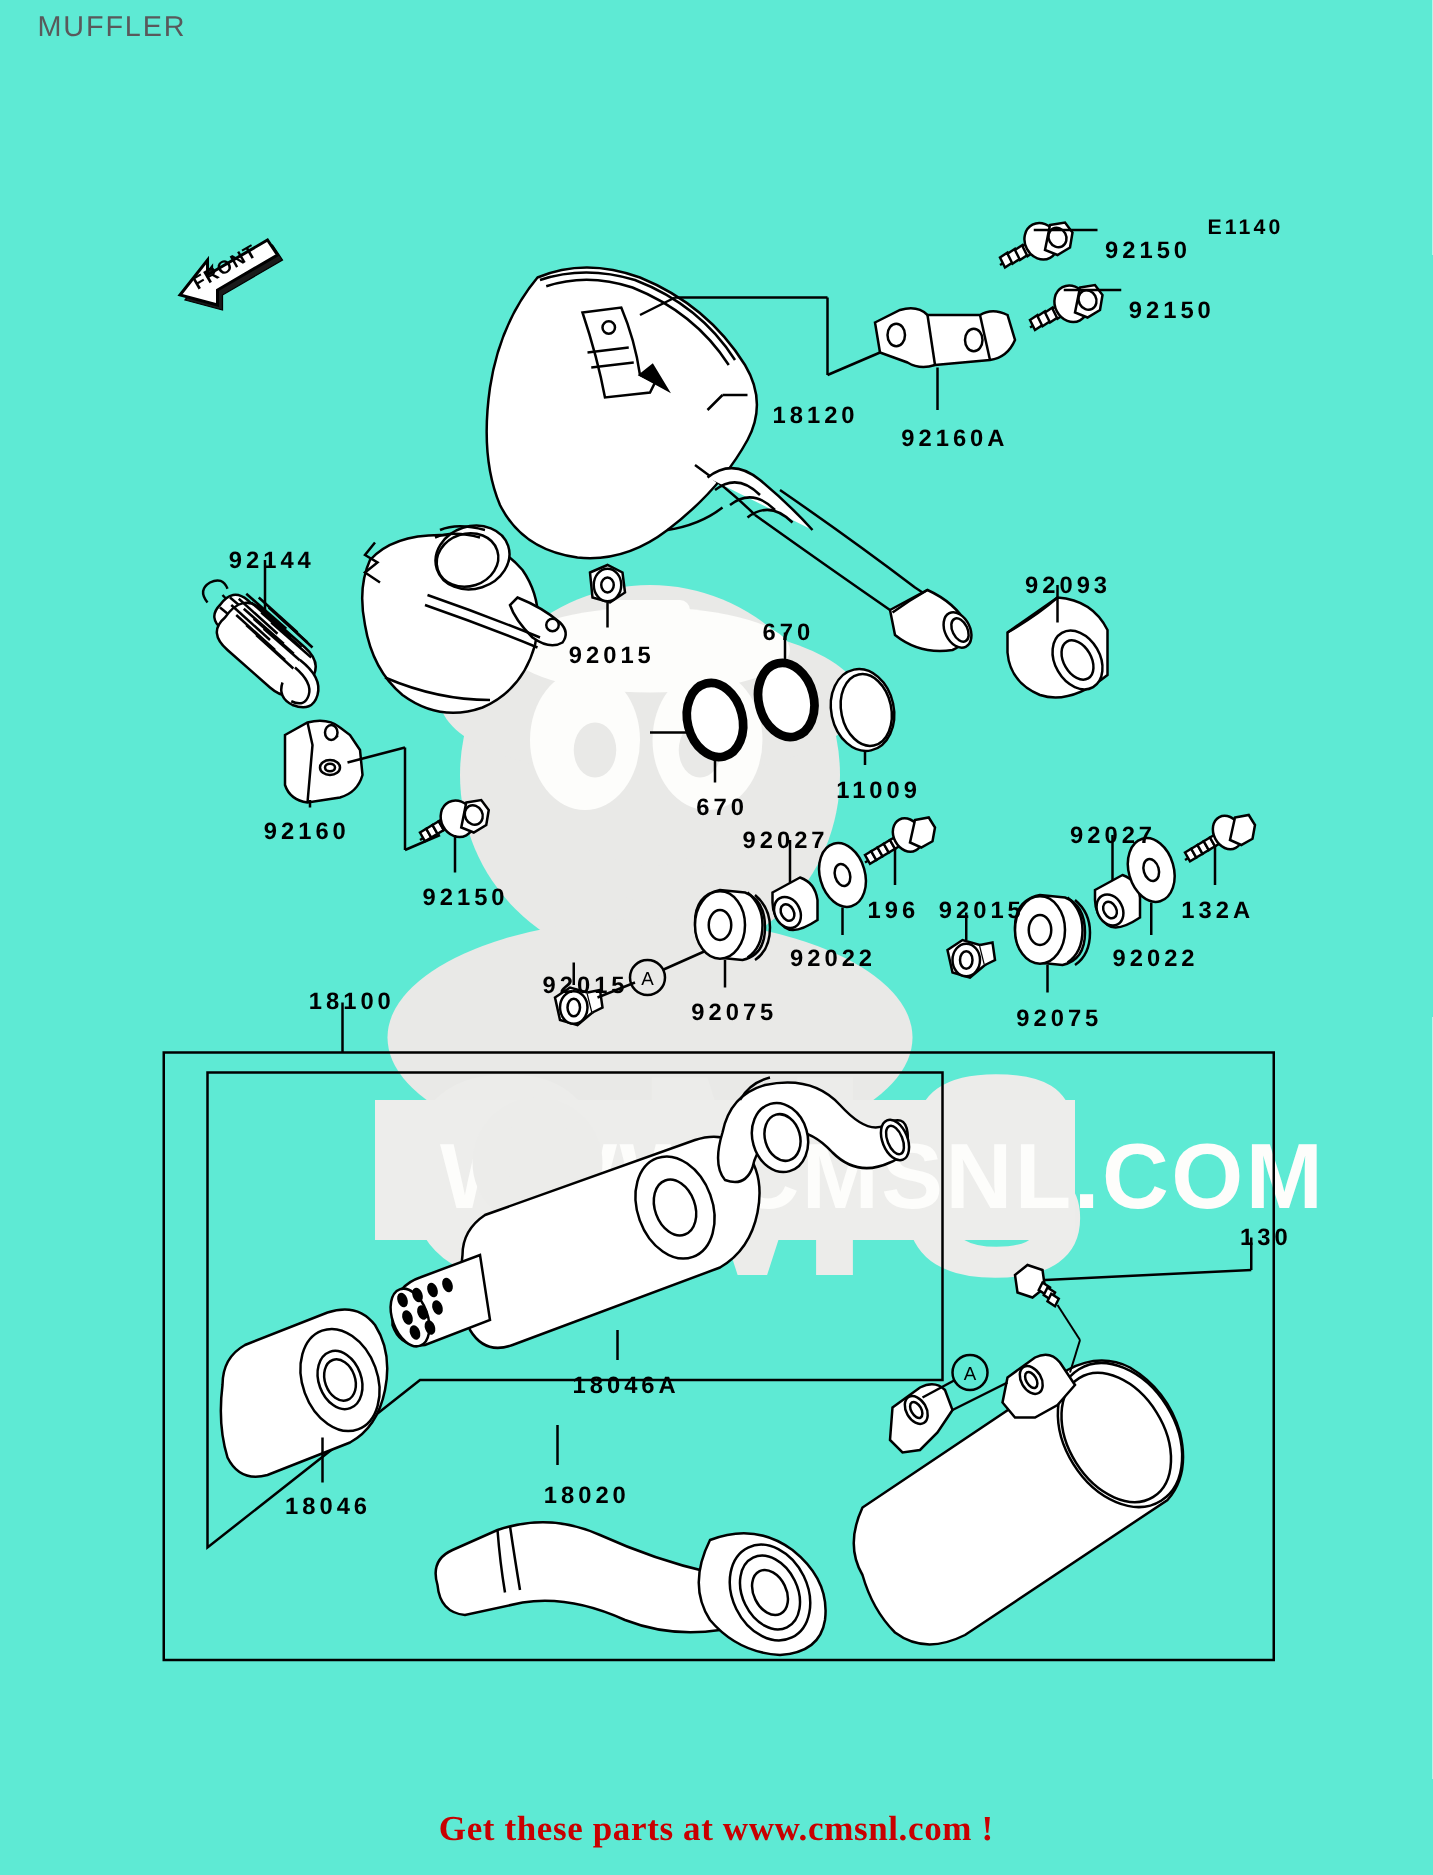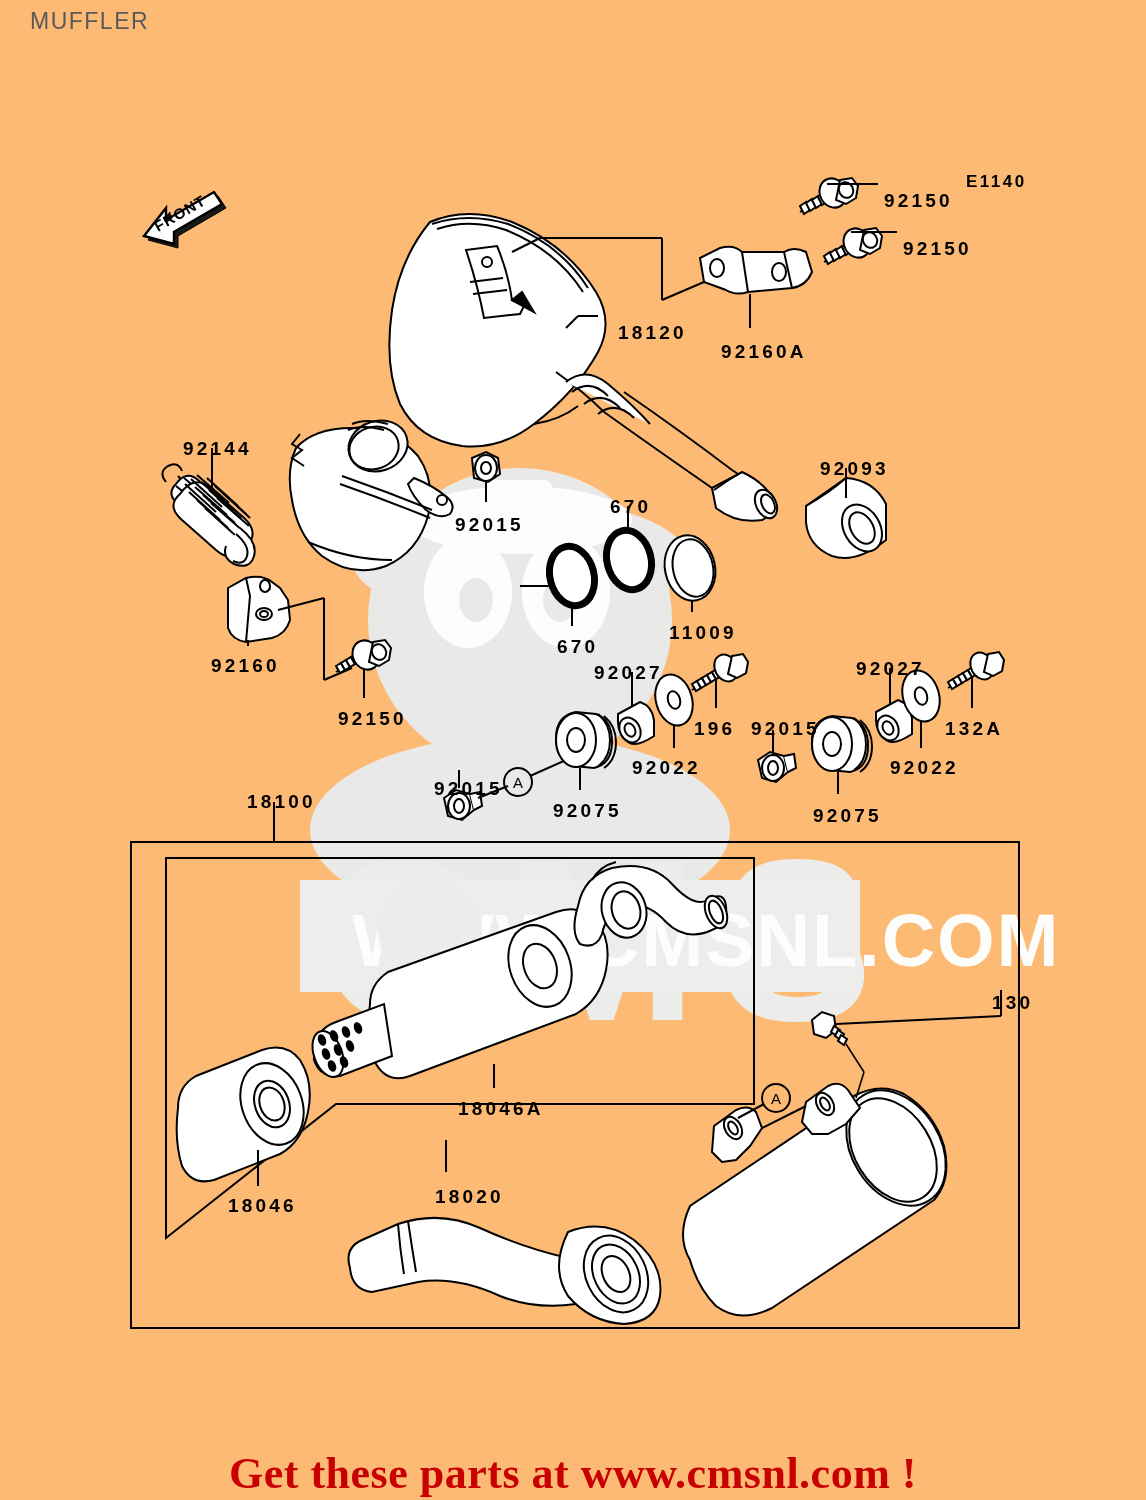--- a/index.html
+++ b/index.html
@@ -7,41 +7,41 @@
     padding: 0;
     background: #ffffff;
   }
   body {
     font-family: "Liberation Sans", sans-serif;
   }
   #page {
     position: relative;
     width: 1146px;
     height: 1500px;
-    background: #fdba74;
+    background: #5eead4;
     overflow: hidden;
   }
   #title {
     position: absolute;
     left: 30px;
     top: 8px;
     font-size: 23px;
     letter-spacing: 1.5px;
     color: #59595b;
     font-family: "Liberation Sans", sans-serif;
   }
   #footer {
     position: absolute;
     left: 0;
     top: 1448px;
     width: 1146px;
     text-align: center;
     font-family: "Liberation Serif", serif;
     font-weight: bold;
-    font-size: 44px;
+    font-size: 28px;
     color: #c80000;
     letter-spacing: 0.5px;
   }
   #diagram {
     position: absolute;
     left: 0; top: 0;
     width: 1146px;
     height: 1440px;
   }
   .lbl {
@@ -541,20 +541,20 @@
       <div class="lbl" style="left: 338px; top: 708px;">92150</div>
       <div class="lbl" style="left: 694px; top: 718px;">196</div>
       <div class="lbl" style="left: 751px; top: 718px;">92015</div>
       <div class="lbl" style="left: 945px; top: 718px;">132A</div>
       <div class="lbl" style="left: 632px; top: 757px;">92022</div>
       <div class="lbl" style="left: 890px; top: 757px;">92022</div>
       <div class="lbl" style="left: 434px; top: 778px;">92015</div>
       <div class="lbl" style="left: 553px; top: 800px;">92075</div>
       <div class="lbl" style="left: 813px; top: 805px;">92075</div>
       <div class="lbl" style="left: 247px; top: 791px;">18100</div>
-      <div class="lbl" style="left: 992px; top: 980px; margin-top: 12px;">130</div>
+      <div class="lbl" style="left: 992px; top: 980px;">130</div>
       <div class="lbl" style="left: 458px; top: 1098px;">18046A</div>
       <div class="lbl" style="left: 228px; top: 1195px;">18046</div>
       <div class="lbl" style="left: 419px; top: 1186px; margin-left: 16px;">18020</div>
     </div>
 
   <div id="footer">Get these parts at www.cmsnl.com !</div>
 </div>
 
 </body></html>

